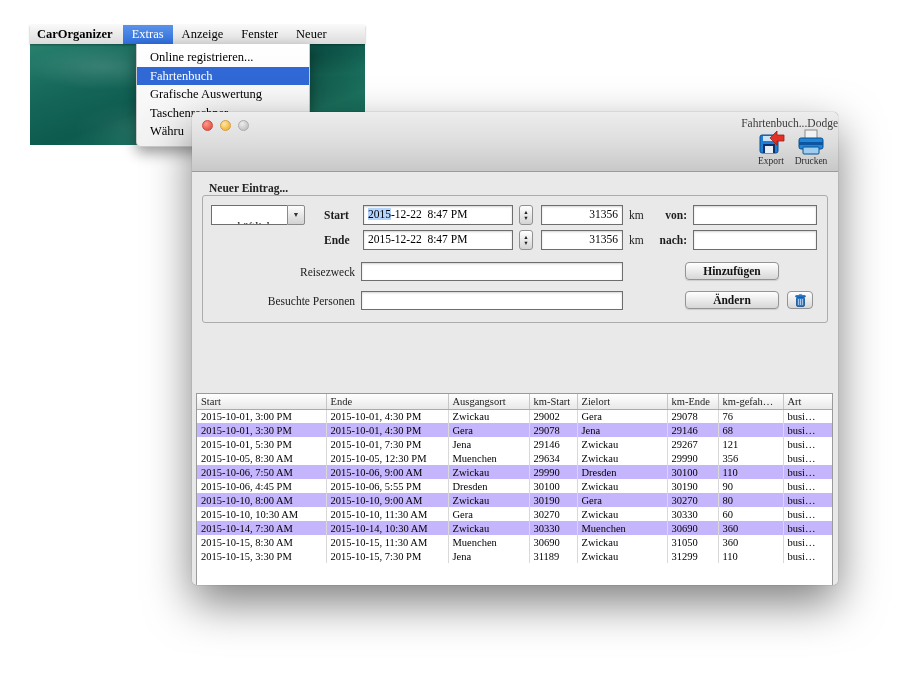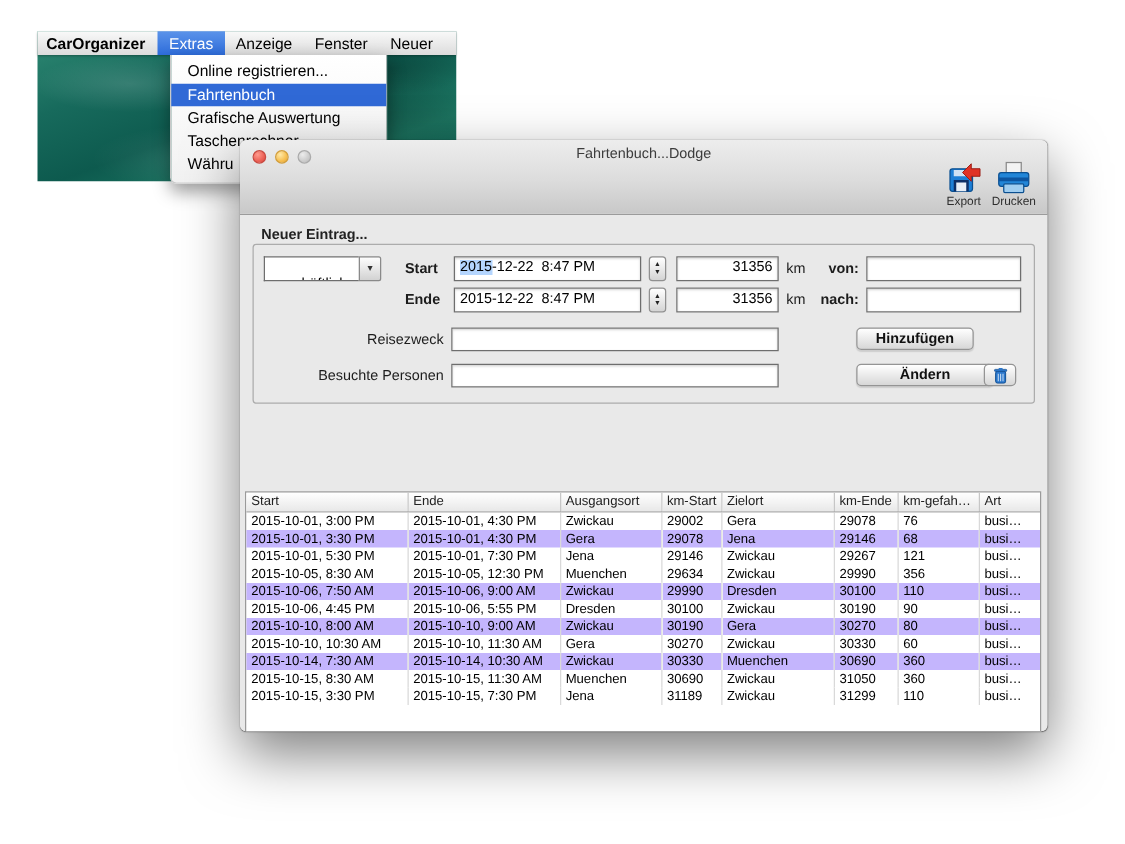--- a/index.html
+++ b/index.html
@@ -1,18 +1,18 @@
 <!DOCTYPE html>
 <html><head>
 <meta charset="utf-8">
 <style>
   * { margin:0; padding:0; box-sizing:border-box; }
   html,body { background:#fff; }
   body { font-family:"Liberation Sans", sans-serif; }
-  #stage { position:relative; width:900px; height:675px; background:#ffffff; overflow:hidden; }
+  #stage { position:relative; width:900px; height:675px; background:#ffffff; overflow:hidden;font-family:Liberation Serif, serif; }
 
   
   .wallpaper {
     position:absolute; left:30px; top:25px; width:335px; height:120px;
     background:
       radial-gradient(ellipse 120px 35px at 22% 35%, rgba(255,255,255,0.14), transparent 65%),
       radial-gradient(ellipse 180px 55px at 72% 55%, rgba(0,0,0,0.28), transparent 70%),
       radial-gradient(ellipse 140px 45px at 38% 85%, rgba(255,255,255,0.10), transparent 60%),
       radial-gradient(ellipse 90px 30px at 85% 25%, rgba(0,0,0,0.2), transparent 70%),
       linear-gradient(160deg, #2f8a74 0%, #176a5c 28%, #0d5a4e 52%, #1e7b66 78%, #0f6052 100%);
@@ -55,21 +55,21 @@
     position:absolute; left:0; top:0; right:0; height:60px;
     background:linear-gradient(#ededed 0%, #dcdcdc 55%, #c8c8c8 100%);
     border-bottom:1px solid #9b9b9b; border-radius:5px 5px 0 0;
   }
   .lights { position:absolute; left:10px; top:8px; display:flex; gap:7px; }
   .light { width:11px; height:11px; border-radius:50%; }
   .light.red    { background:radial-gradient(circle at 35% 30%, #ff9a8d, #ec6156 60%, #d3473d); border:1px solid #c94a41; }
   .light.yellow { background:radial-gradient(circle at 35% 30%, #ffe9a8, #f6be4f 60%, #dfa33b); border:1px solid #d29e3c; }
   .light.gray   { background:radial-gradient(circle at 35% 30%, #ececec, #c9c9c9 65%, #b5b5b5); border:1px solid #ababab; }
   .win-title {
-    position:absolute; left:0; right:0; top:5px; text-align:center;
+    position:absolute; left:0; right:0; top:5px; text-align:right;
     font-size:11.5px; color:#3c3c3c; font-weight:400;
   }
   .toolbar-btn { position:absolute; top:17px; width:40px; text-align:center; cursor:default; }
   .toolbar-btn .tb-label { font-size:9.5px; color:#2e2e2e; display:block; margin-top:1px; }
   .toolbar-btn svg { display:block; margin:0 auto; }
 
   
   .content { position:absolute; left:0; top:60px; right:0; bottom:0; background:#e9e9e9; }
   .group-label { position:absolute; left:17px; top:10px; font-size:11.5px; font-weight:700; color:#222; }
   .group-box {
@@ -217,21 +217,21 @@
         <span class="flabel" style="left:426px; top:38px;">km</span>
         <span class="flabel b" style="left:444px; top:38px; width:40px; text-align:right;">nach:</span>
         <div class="fld" style="left:490px; top:34px; width:124px;"></div>
 
         <span class="flabel" style="left:40px; top:70px; width:112px; text-align:right;">Reisezweck</span>
         <div class="fld" style="left:158px; top:66px; width:262px; height:19px;"></div>
         <div class="push-btn" style="left:482px; top:66px; width:94px;">Hinzufügen</div>
 
         <span class="flabel" style="left:40px; top:99px; width:112px; text-align:right;">Besuchte Personen</span>
         <div class="fld" style="left:158px; top:95px; width:262px; height:19px;"></div>
-        <div class="push-btn" style="left:482px; top:95px; width:110px;">Ändern</div>
+        <div class="push-btn" style="left:482px; top:95px; width:94px;">Ändern</div>
         <div class="trash-btn" style="left:584px; top:95px;">
           <svg width="11" height="13" viewBox="0 0 11 13">
             <rect x="1.5" y="3" width="8" height="9.5" rx="1.5" fill="#2b77cc" stroke="#114f92" stroke-width="0.8"></rect>
             <rect x="0.5" y="1.5" width="10" height="1.6" rx="0.8" fill="#2b77cc" stroke="#114f92" stroke-width="0.6"></rect>
             <rect x="3.8" y="0.3" width="3.4" height="1.4" rx="0.7" fill="#2b77cc"></rect>
             <line x1="3.6" y1="5" x2="3.6" y2="11" stroke="#cfe2f4" stroke-width="0.8"></line>
             <line x1="5.5" y1="5" x2="5.5" y2="11" stroke="#cfe2f4" stroke-width="0.8"></line>
             <line x1="7.4" y1="5" x2="7.4" y2="11" stroke="#cfe2f4" stroke-width="0.8"></line>
           </svg>
         </div>

